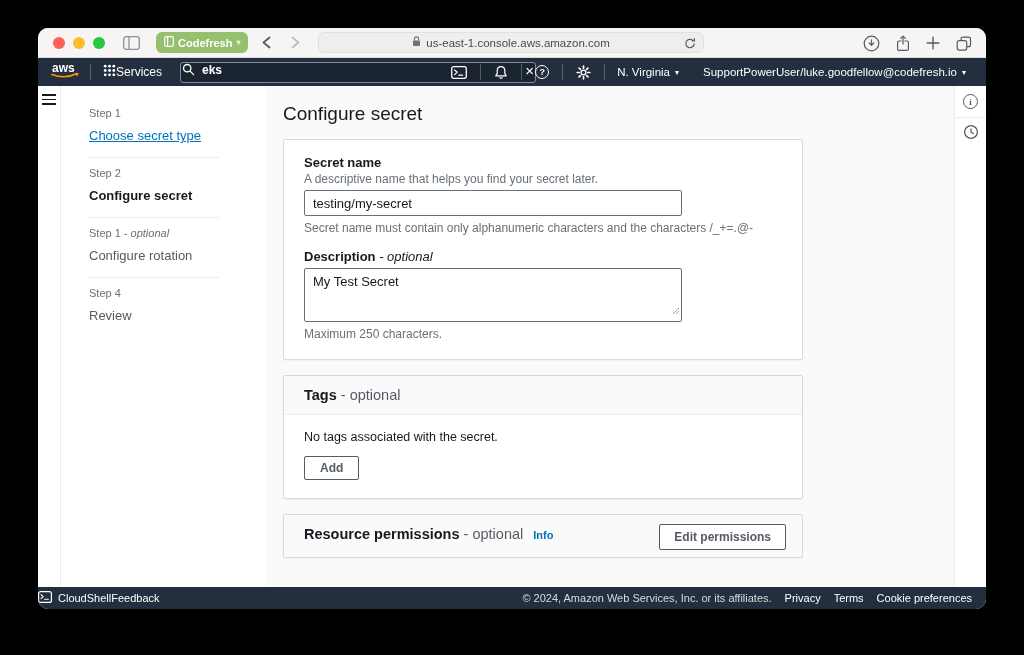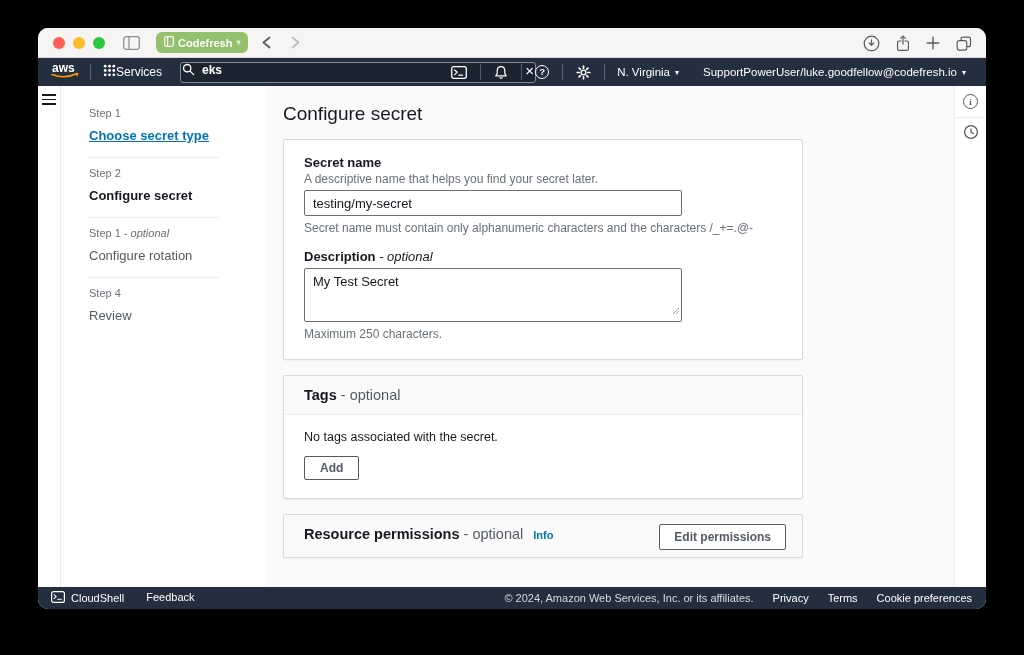--- a/index.html
+++ b/index.html
@@ -41,21 +41,21 @@
   .content { flex:1; display:flex; min-height:0; background:#fff; }
   .rail { width:23px; border-right:1px solid #eaeded; background:#fff; flex:none; padding-top:8px; display:flex; justify-content:center; }
   .burger { width:14px; }
   .burger div { height:1.6px; background:#16191f; margin-bottom:3px; }
   .steps { width:205px; flex:none; padding:12px 0 0 28px; background:#fff; }
   .step { width:130px; padding:9px 0 13px; border-bottom:1px solid #eaeded; }
   .step:last-child { border-bottom:none; }
   .step .snum { font-size:11px; color:#687078; display:block; margin-bottom:7px; }
   .step .snum i { font-style:italic; }
   .step .stitle { font-size:13px; color:#545b64; }
-  .step .link { color:#0073bb; text-decoration:underline; cursor:pointer;font-weight:bold; }
+  .step .link { color:#0073bb; text-decoration:underline; cursor:pointer; }
   .step .current { color:#16191f; font-weight:bold; }
 
   .main { flex:1; background:#fafafa; padding:17px 0 0 17px; overflow:hidden; position:relative; }
   .h1 { font-size:19px; color:#16191f; font-weight:500; margin-bottom:14px; }
 
   .card { width:520px; background:#fff; border:1px solid #d5dbdb; border-radius:2px; margin-bottom:15px; box-shadow:0 1px 1px rgba(0,0,0,.04); }
   .card-h { background:#fafafa; border-bottom:1px solid #eaeded; padding:10px 20px; position:relative; }
   .card-title { font-size:14.5px; font-weight:bold; color:#16191f; }
   .optional { font-weight:normal; color:#545b64; }
   .info-link { color:#0073bb; font-size:11px; font-weight:bold; margin-left:6px; cursor:pointer; }
@@ -79,23 +79,23 @@
   .edit-btn { position:absolute; right:16px; top:9px; padding:5px 14px; }
 
   .help-rail { width:32px; flex:none; background:#fff; border-left:1px solid #eaeded; }
   .help-rail .rbtn { height:32px; display:flex; align-items:center; justify-content:center; }
   .help-rail .rbtn.b { border-bottom:1px solid #eaeded; }
   .info-circ { width:15px; height:15px; border:1.3px solid #545b64; border-radius:50%; color:#545b64; font-size:9px; font-weight:bold;
                display:flex; align-items:center; justify-content:center; font-family:"Liberation Serif",serif; }
 
   
   .footer { height:22px; background:#232f3e; color:#fff; font-size:11px; display:flex; align-items:center; flex:none; }
-  .footer .left { display:flex; gap:22px; margin-left:13px; }
+  .footer .left { display:flex; align-items:center; }
   .footer .cs { display:flex; align-items:center; gap:6px; }
-  .footer .right { margin-left:auto; margin-right:14px; display:flex; align-items:center; gap:19px; }
+  .footer .right { margin-left:auto; margin-right:14px; display:flex; align-items:center; gap:13px; }
   .footer .copy { color:#d5dbdb; }
   .clickable { cursor:pointer; }
 </style>
 </head>
 <body>
 
 <div class="window">
 
   <div class="toolbar">
     <div class="lights">
@@ -121,20 +121,35 @@
     </div>
     <div class="nav-arrows">
       <span class="tb-icon">
         <svg width="9" height="13">
             <polyline points="7.5,1.5 1.5,6.5 7.5,11.5" fill="none" stroke="#5a5a5e" stroke-width="1.8" stroke-linecap="round" stroke-linejoin="round"></polyline>
           </svg>
       </span>
       <span class="tb-icon">
         <svg width="9" height="13">
             <polyline points="1.5,1.5 7.5,6.5 1.5,11.5" fill="none" stroke="#bcbcc0" stroke-width="1.8" stroke-linecap="round" stroke-linejoin="round"></polyline>
+          </svg>
+      </span>
+    </div>
+    <div class="urlbar">
+      <span>
+        <svg width="9" height="11">
+            <rect x="1" y="4.5" width="7" height="5.5" rx="1" fill="#737377"></rect>
+            <path d="M2.4 4.5V3a2.1 2.1 0 0 1 4.2 0v1.5" fill="none" stroke="#737377" stroke-width="1.1"></path>
+          </svg>
+      </span>
+      <span>us-east-1.console.aws.amazon.com</span>
+      <span class="tb-icon reload">
+        <svg width="12" height="13" viewBox="0 0 12 13">
+            <path d="M10.2 6.5a4.2 4.2 0 1 1-1.3-3" fill="none" stroke="#5a5a5e" stroke-width="1.2"></path>
+            <path d="M10.4 1.2v2.6H7.8" fill="none" stroke="#5a5a5e" stroke-width="1.2"></path>
           </svg>
       </span>
     </div>
     <div class="tb-right">
       <span class="tb-icon">
         <svg width="17" height="17">
             <circle cx="8.5" cy="8.5" r="7.3" fill="none" stroke="#5a5a5e" stroke-width="1.2"></circle>
             <path d="M8.5 4.8v5.4M6.2 8 8.5 10.3 10.8 8" fill="none" stroke="#5a5a5e" stroke-width="1.2" stroke-linecap="round" stroke-linejoin="round"></path>
           </svg>
       </span>

